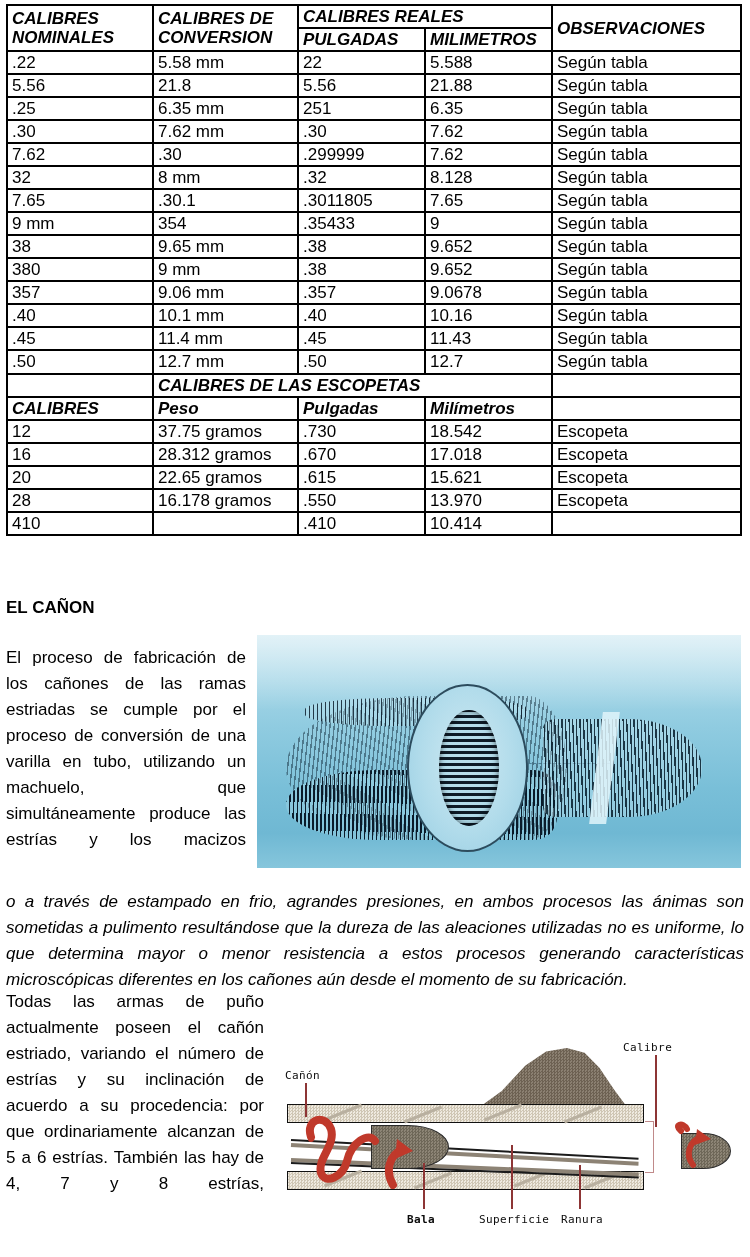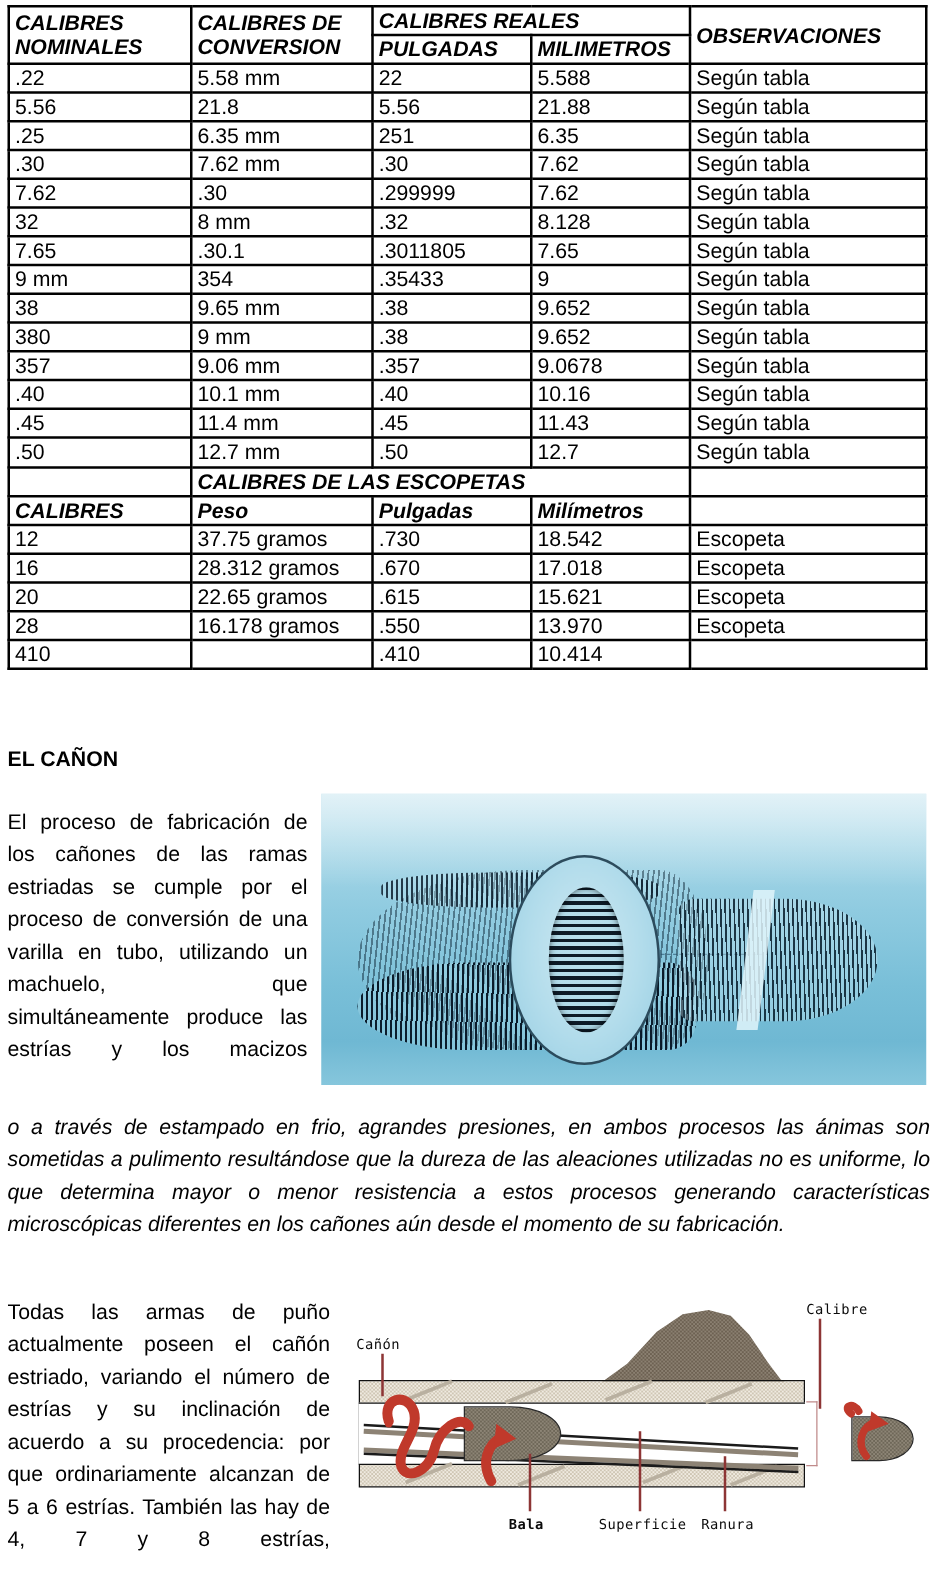--- a/index.html
+++ b/index.html
@@ -85,21 +85,21 @@
     left: 6px;
     top: 872px;
     width: 738px;
     font-size: 17px;
     line-height: 26px;
     text-align: justify;
     font-style: italic;
   }
   #second-col {
     left: 6px;
-    top: 1020px;
+    top: 972px;
     width: 258px;
   }
 
   
   .barrel-photo {
     position: absolute;
     left: 257px;
     top: 635px;
     width: 484px;
     height: 233px;
@@ -299,21 +299,21 @@
     width: 1.6px;
   }
   .rd-bracket {
     position: absolute;
     left: 362px; top: 106px;
     width: 9px; height: 52px;
     border: 1.6px solid #c08a8a;
     border-left: none;
   }
   .lbl-canon  { left: 2px;   top: 54px; }
-  .lbl-calibre{ left: 362px; top: 26px; text-align: right; }
+  .lbl-calibre{ left: 340px; top: 26px; text-align: right; }
   .lbl-bala   { left: 124px; top: 198px; font-weight: bold; }
   .lbl-superf { left: 196px; top: 198px; }
   .lbl-ranura { left: 278px; top: 198px; }
   .sub-superf { left: 190px; top: 214px; }
 </style>
 </head>
 <body>
 
 <table class="caliber-table">
   <tbody>

